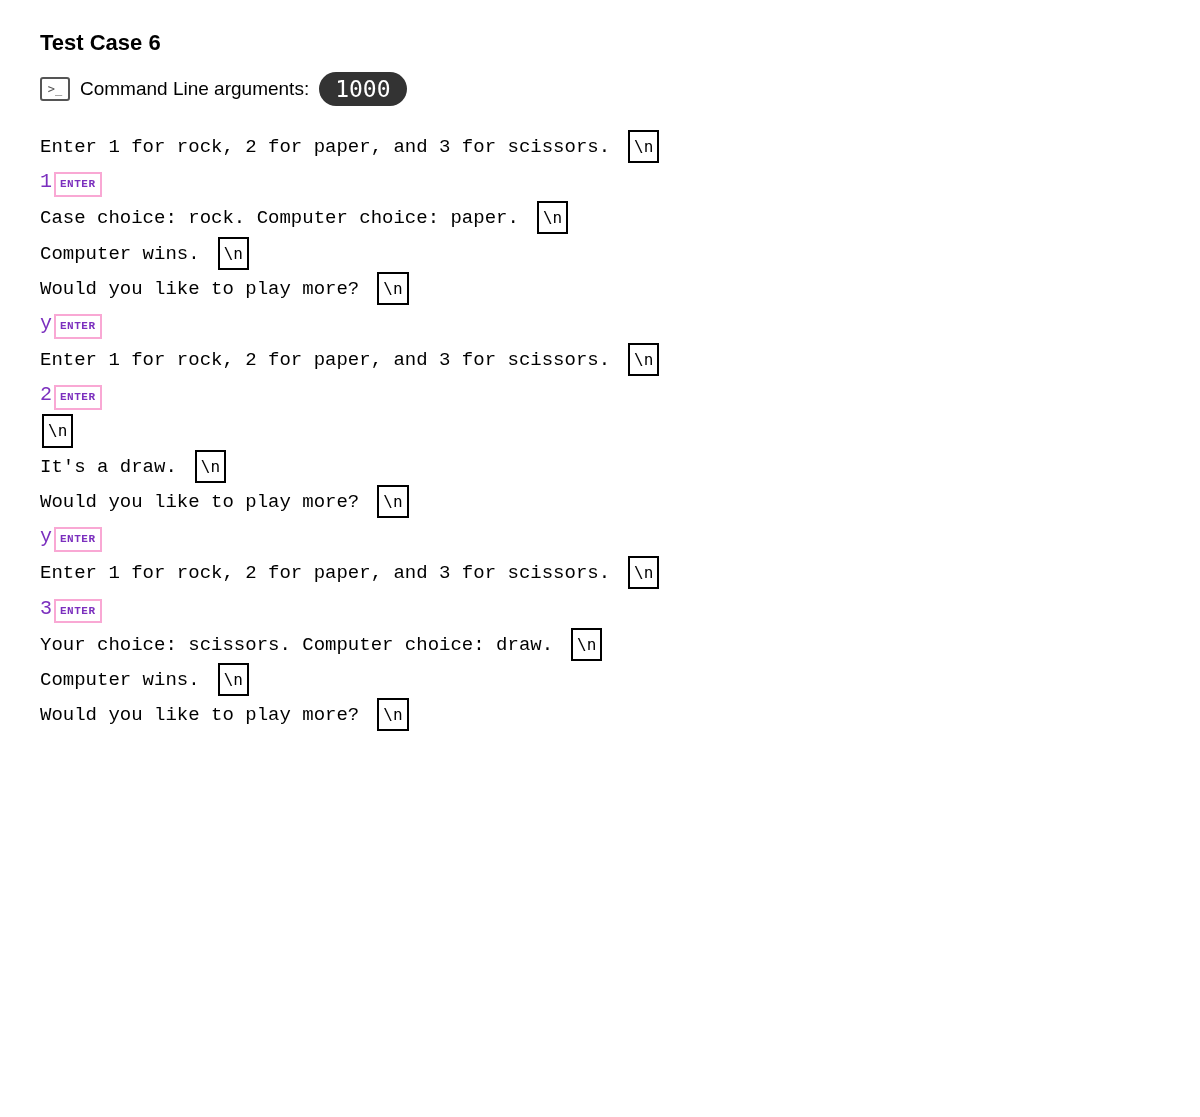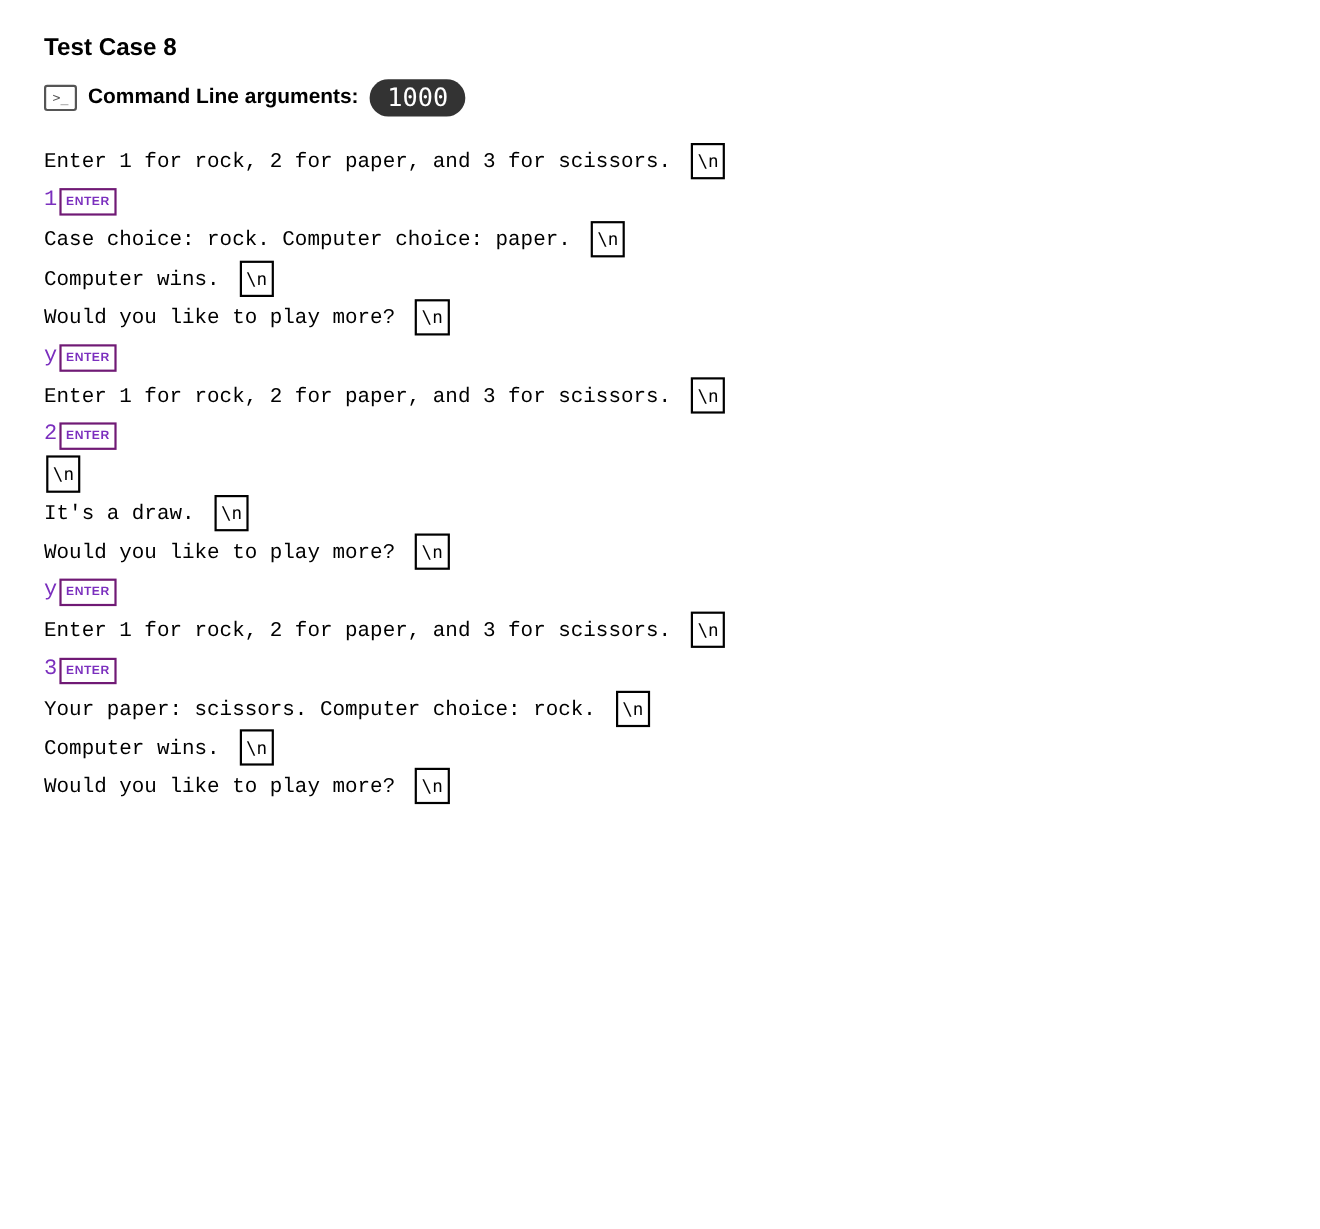--- a/index.html
+++ b/index.html
@@ -39,21 +39,21 @@
       height: 24px;
       border: 2px solid #555;
       border-radius: 3px;
       font-size: 12px;
       color: #555;
       font-family: monospace;
     }
 
     .cmd-label {
       font-family: Arial, sans-serif;
-      font-weight: bold;
+      font-weight: normal;
       font-size: 19px;
       color: #000;
     }
 
     .cmd-value {
       background: #333;
       color: #fff;
       border-radius: 20px;
       padding: 4px 16px;
       font-family: monospace;
@@ -100,34 +100,34 @@
     .input-char {
       color: #7b2fbe;
       font-size: 20px;
       font-weight: normal;
     }
 
     .enter-badge {
       display: inline-flex;
       align-items: center;
       justify-content: center;
-      border: 2px solid #701a75;
+      border: 2px solid #f9a8d4;
       color: #7b2fbe;
-      font-family: Liberation Sans, sans-serif;
+      font-family: Liberation Mono, monospace;
       font-size: 11px;
       font-weight: bold;
       padding: 1px 4px;
       letter-spacing: 0.5px;
       vertical-align: middle;
     }
   </style>
 </head>
 <body>
 
-<div class="test-case-title">Test Case 8</div>
+<div class="test-case-title">Test Case 6</div>
 
 <div class="command-line-row">
   <div class="cmd-icon">&gt;_</div>
   <span class="cmd-label">Command Line arguments:</span>
   <span class="cmd-value">1000</span>
 </div>
 
 <div class="content-area" id="output-container">
     <div class="line">
       <span class="text">Enter 1 for rock, 2 for paper, and 3 for scissors.</span>
@@ -178,21 +178,21 @@
     </div>
     <div class="line">
       <span class="text">Enter 1 for rock, 2 for paper, and 3 for scissors.</span>
       <span class="newline-symbol">\n</span>
     </div>
     <div class="input-line">
       <span class="input-char">3</span>
       <span class="enter-badge">ENTER</span>
     </div>
     <div class="line">
-      <span class="text">Your paper: scissors. Computer choice: rock.</span>
+      <span class="text">Your choice: scissors. Computer choice: draw.</span>
       <span class="newline-symbol">\n</span>
     </div>
     <div class="line">
       <span class="text">Computer wins.</span>
       <span class="newline-symbol">\n</span>
     </div>
     <div class="line">
       <span class="text">Would you like to play more?</span>
       <span class="newline-symbol">\n</span>
     </div>

